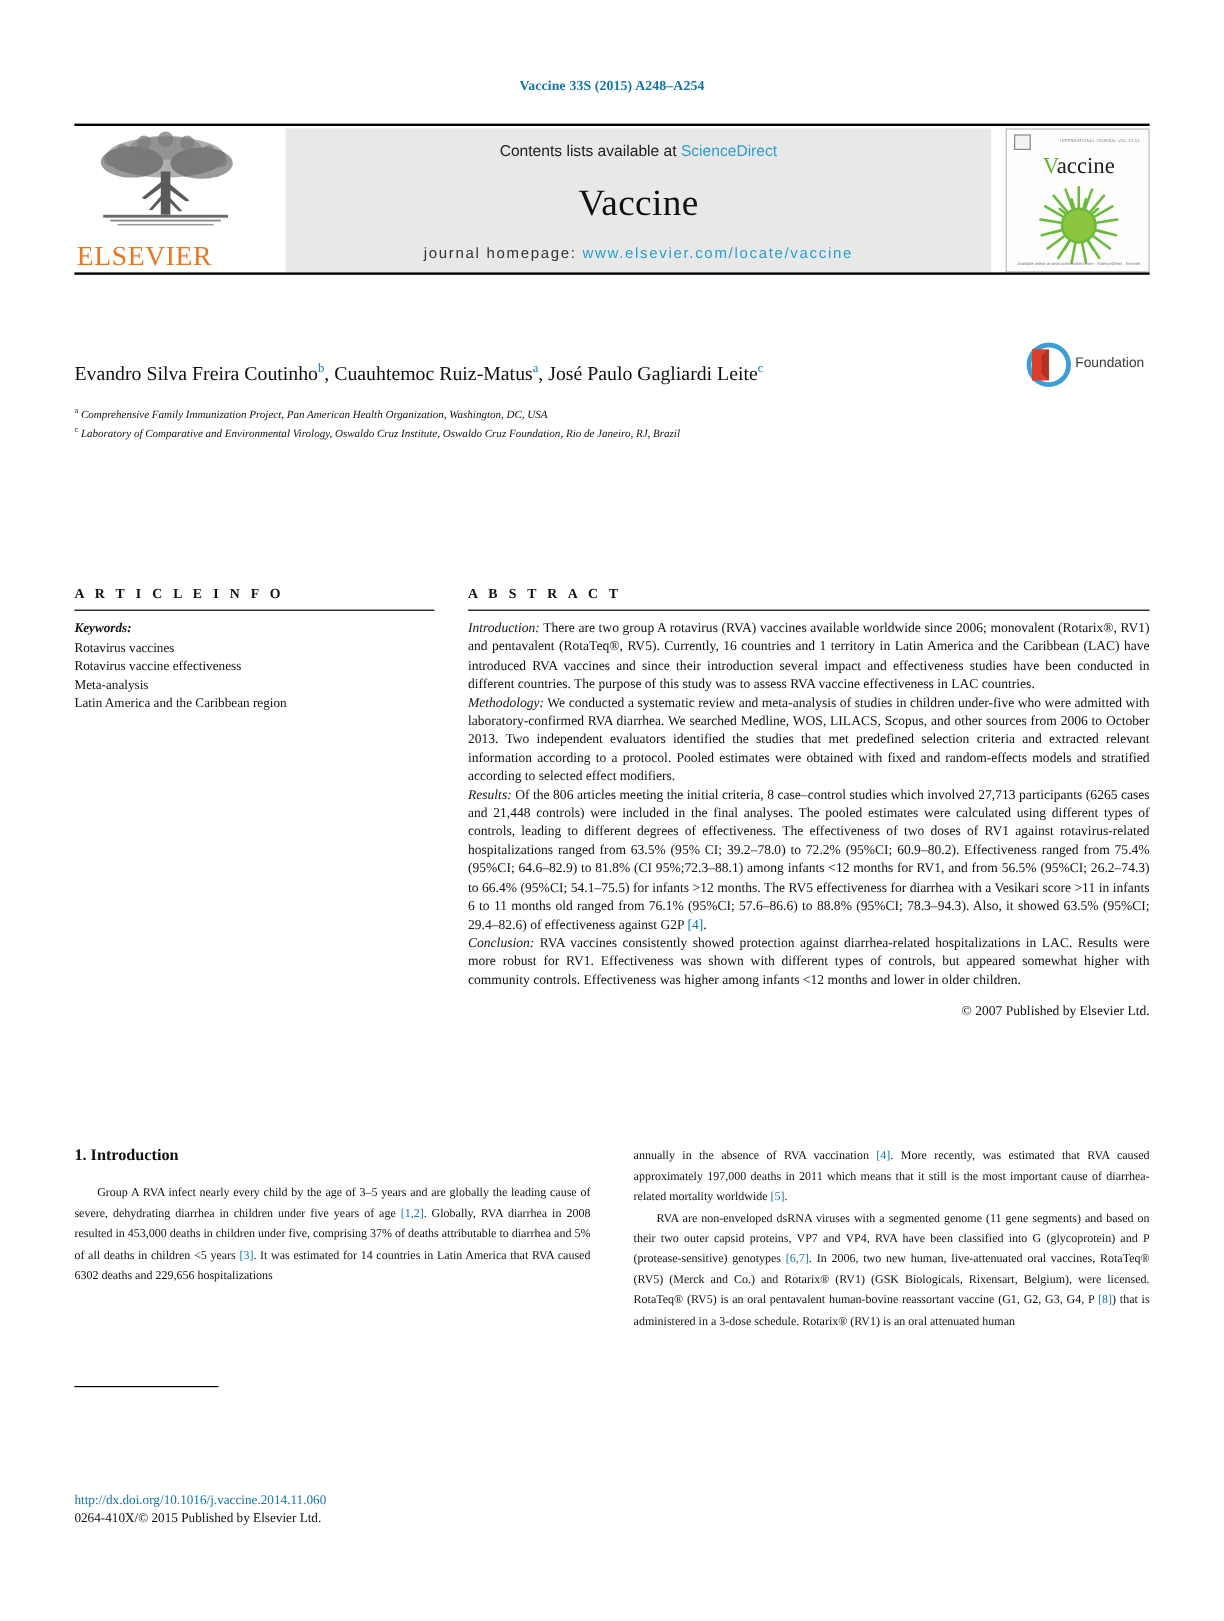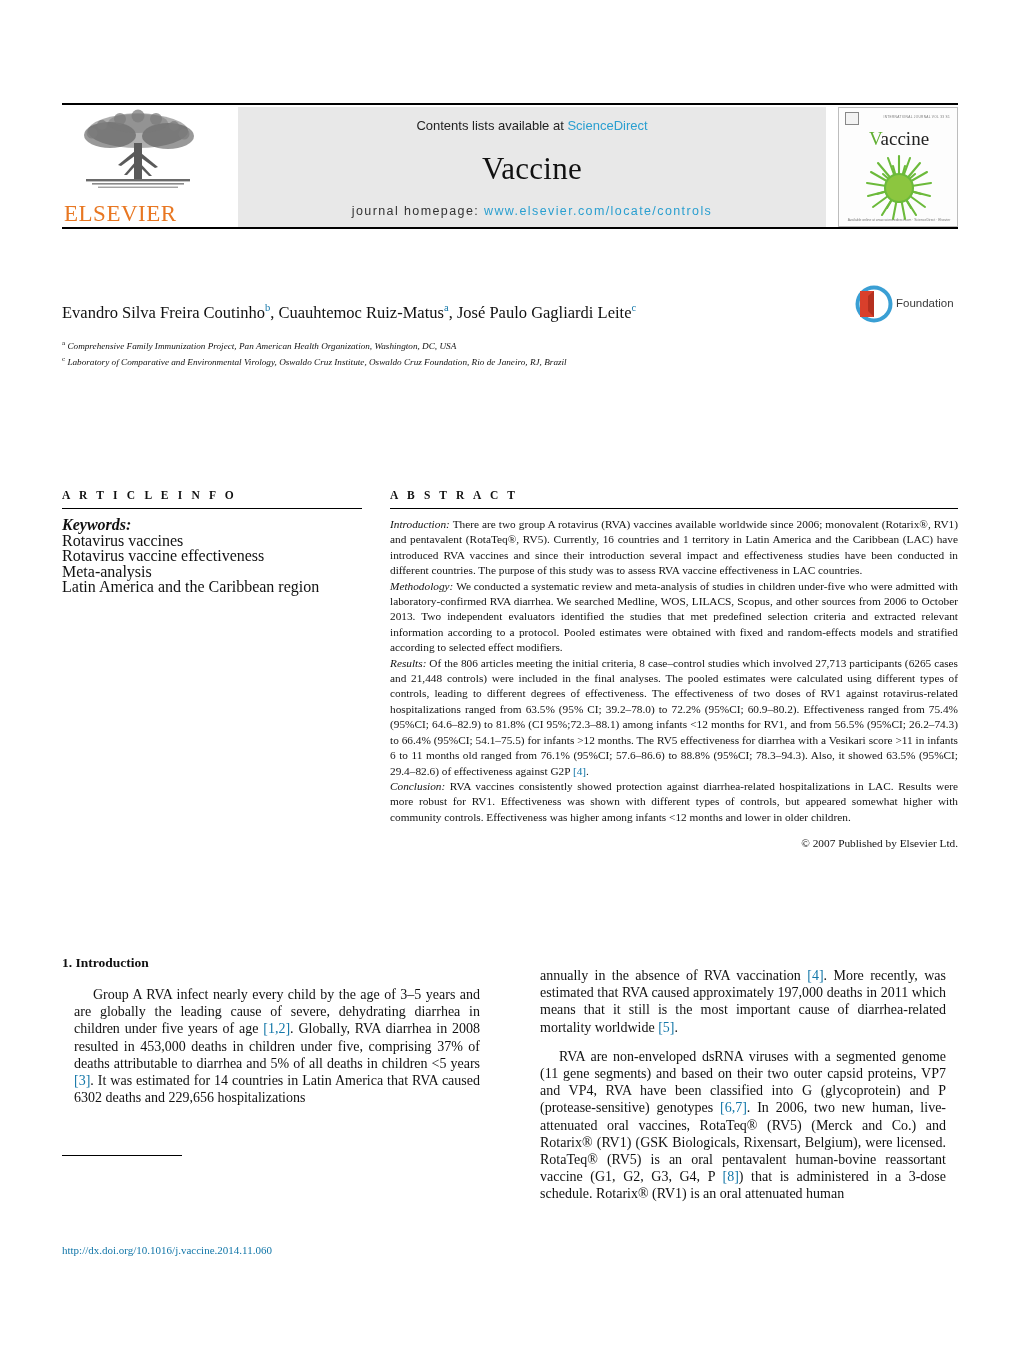--- a/index.html
+++ b/index.html
@@ -163,21 +163,21 @@
   .sec-head {
     font-family: "Liberation Serif", serif;
     font-weight: bold;
     font-size: 11.5px;
     letter-spacing: 3.2px;
     color: #111;
   }
   .hr-thin { margin-top: 7px; border-top: 1.6px solid #000; }
   .keywords {
     margin-top: 8px;
-    font-size: 16px;
+    font-size: 11px;
     line-height: 15.5px;
     color: #111;
   }
   .kw-head { font-style: italic; font-weight: bold; }
   .abstract-body {
     margin-top: 8px;
     font-size: 11.3px;
     line-height: 15.4px;
     text-align: justify;
     color: #111;
@@ -196,25 +196,25 @@
   .bcol { position: absolute; top: 0; width: 430px; }
   .bcol-left { left: 0; }
   .bcol-right { left: 466px; }
   .h2 {
     font-size: 13.5px;
     font-weight: bold;
     margin: 0 0 15px 0;
     color: #111;
   }
   .body-text {
-    font-size: 14px;
+    font-size: 10px;
     line-height: 17.2px;
     text-align: justify;
     color: #111;
-    margin: 12px;
+    margin: 0;
   }
   .body-text.indent { text-indent: 19px; }
 
   
   .footer { position: absolute; left: 62px; top: 1155px; width: 430px; }
   .foot-rule { width: 120px; border-top: 1.4px solid #000; }
   .foot-note {
     margin-top: 6px;
     font-size: 9.6px;
     line-height: 13.4px;
@@ -232,20 +232,21 @@
     font-size: 11px;
     color: #111;
     line-height: 15px;
   }
 </style>
 </head>
 <body>
 
 <div class="page">
 
+  <div class="running-head">Vaccine 33S (2015) A248–A254</div>
 
   <div class="masthead">
     <div class="masthead-rule-top"></div>
 
     <div class="elsevier-box">
       <svg class="tree-svg" width="140" height="88" viewBox="0 0 140 88">
         <g fill="#4a4a4a">
           <ellipse cx="70" cy="22" rx="50" ry="17" fill="#6e6e6e" opacity=".55"></ellipse>
           <ellipse cx="42" cy="26" rx="26" ry="13" fill="#555" opacity=".6"></ellipse>
           <ellipse cx="100" cy="27" rx="26" ry="13" fill="#555" opacity=".6"></ellipse>
@@ -271,21 +272,21 @@
       </svg>
       <div class="elsevier-word">ELSEVIER</div>
     </div>
 
     <div class="center-panel">
       <div class="contents-line">
         <span>Contents lists available at </span><span class="sd">ScienceDirect</span>
       </div>
       <div class="journal-name">Vaccine</div>
       <div class="homepage-line">
-        <span>journal homepage: </span><span class="url">www.elsevier.com/locate/controls</span>
+        <span>journal homepage: </span><span class="url">www.elsevier.com/locate/vaccine</span>
       </div>
     </div>
 
     <div class="cover-thumb">
       <div class="cover-ref-mark"></div>
       <div class="cover-micro">INTERNATIONAL JOURNAL  VOL 33 S1</div>
       <div class="cover-title">
         <span class="v">V</span><span>accine</span>
       </div>
       <svg width="120" height="72" viewBox="0 0 120 72" style="position:absolute;top:42px;left:0;">
@@ -385,15 +386,16 @@
       <p class="body-text indent"><span>RVA are non-enveloped dsRNA viruses with a segmented genome (11 gene segments) and based on their two outer capsid proteins, VP7 and VP4, RVA have been classified into G (glycoprotein) and P (protease-sensitive) genotypes </span><span class="ref-link">[6,7]</span><span>. In 2006, two new human, live-attenuated oral vaccines, RotaTeq® (RV5) (Merck and Co.) and Rotarix® (RV1) (GSK Biologicals, Rixensart, Belgium), were licensed. RotaTeq® (RV5) is an oral pentavalent human-bovine reassortant vaccine (G1, G2, G3, G4, P </span><span class="ref-link">[8]</span><span>) that is administered in a 3-dose schedule. Rotarix® (RV1) is an oral attenuated human</span></p>
     </div>
   </div>
 
   <div class="footer">
     <div class="foot-rule"></div>
   </div>
 
   <div class="doi-block">
     <div class="doi-link">http://dx.doi.org/10.1016/j.vaccine.2014.11.060</div>
+    <div class="issn-line">0264-410X/© 2015 Published by Elsevier Ltd.</div>
   </div>
 
 </div>
 
 </body></html>

